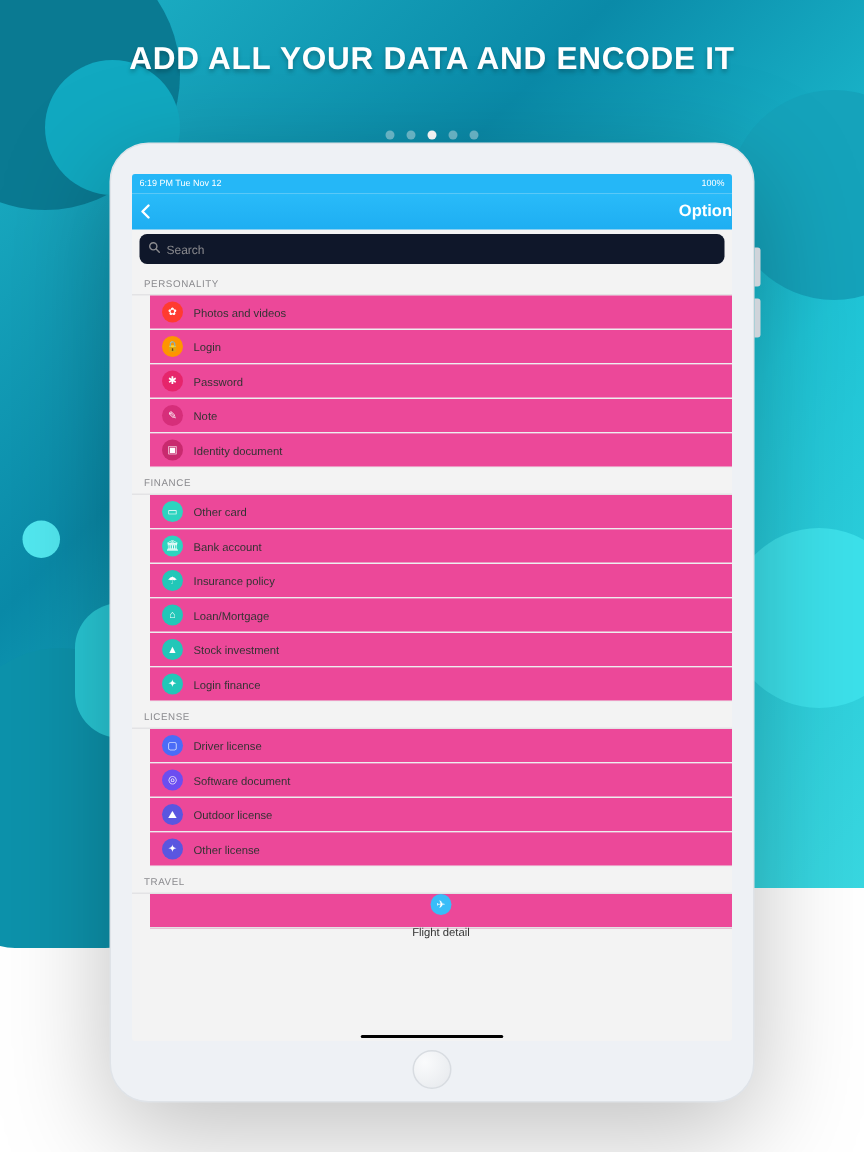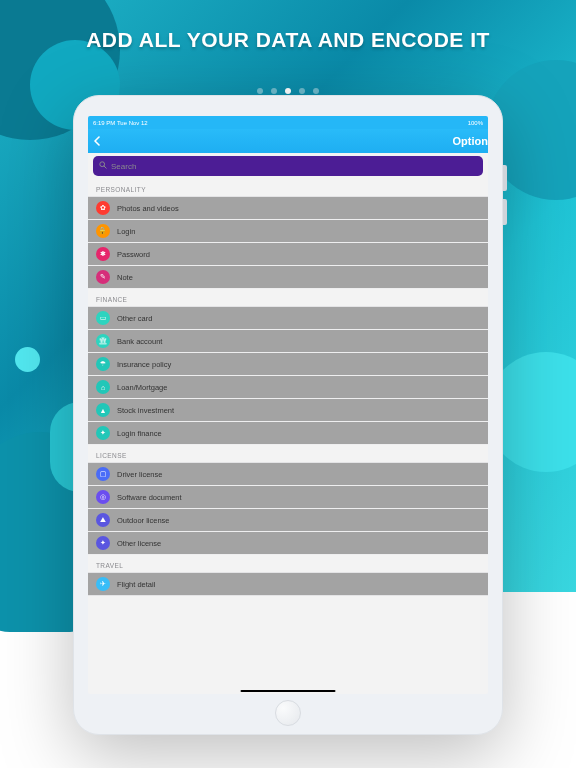--- a/index.html
+++ b/index.html
@@ -57,36 +57,36 @@
   }
   .back-arrow {
     width: 20px; height: 24px; display: flex; align-items: center; justify-content: center;
     color: #fff; font-size: 14px; cursor: pointer;
   }
   .nav-title {
     position: absolute; left: 0; right: 0; text-align: right;
     color: #fff; font-size: 11px; font-weight: 600; pointer-events: none;
   }
   .searchbar {
-    height: 20px; background: #4c1d95; margin: 3px 5px; border-radius: 5px;
+    height: 20px; background: #0f172a; margin: 3px 5px; border-radius: 5px;
     display: flex; align-items: center; padding: 0 6px; gap: 4px;
   }
   .search-ico { color: #8a8a8e; font-size: 9px; }
   .search-text { color: #8a8a8e; font-size: 8px; }
   .scroll { flex: 1; overflow: hidden; }
   .sect-h {
     font-size: 6.5px; color: #8a8a8e; letter-spacing: 0.4px;
     padding: 7px 8px 3px; background: #f3f3f3;
     border-bottom: 1px solid #e3e3e5;
   }
   .row {
-    height: 23px; background: #a3a3a3; display: flex; align-items: center;
-    padding: 0 8px; gap: 7px; border-bottom: 1px solid #eeeeef; cursor: pointer;
-  }
-  .row:last-child { border-bottom: 1px solid #e3e3e5; }
+    height: 23px; background: #ec4899; display: flex; align-items: center;
+    padding: 0 8px; gap: 7px; border-bottom: 1px solid #eeeeef; cursor: pointer; margin-left: 12px;
+  }
+  .row:last-child { border-bottom: 1px solid #e3e3e5; flex-direction: column; }
   .ic {
     width: 14px; height: 14px; border-radius: 50%;
     display: flex; align-items: center; justify-content: center;
     color: #fff; font-size: 7px; flex-shrink: 0;
   }
   .row-label { font-size: 7.5px; color: #333; }
   .c-red { background: #ff3b30; } .c-org { background: #ff9500; }
   .c-pnk { background: #e6256b; } .c-mag { background: #d62e7a; }
   .c-mg2 { background: #c82a6e; }
   .c-teal{ background: #2dd4bf; } .c-cyn { background: #22c7b8; }
@@ -162,20 +162,24 @@
               <div class="row-label">Login</div>
             </div>
             <div class="row">
               <div class="ic c-pnk">✱</div>
               <div class="row-label">Password</div>
             </div>
             <div class="row">
               <div class="ic c-mag">✎</div>
               <div class="row-label">Note</div>
             </div>
+            <div class="row">
+              <div class="ic c-mg2">▣</div>
+              <div class="row-label">Identity document</div>
+            </div>
             <div class="sect-h">FINANCE</div>
             <div class="row">
               <div class="ic c-teal">▭</div>
               <div class="row-label">Other card</div>
             </div>
             <div class="row">
               <div class="ic c-teal">🏛</div>
               <div class="row-label">Bank account</div>
             </div>
             <div class="row">

